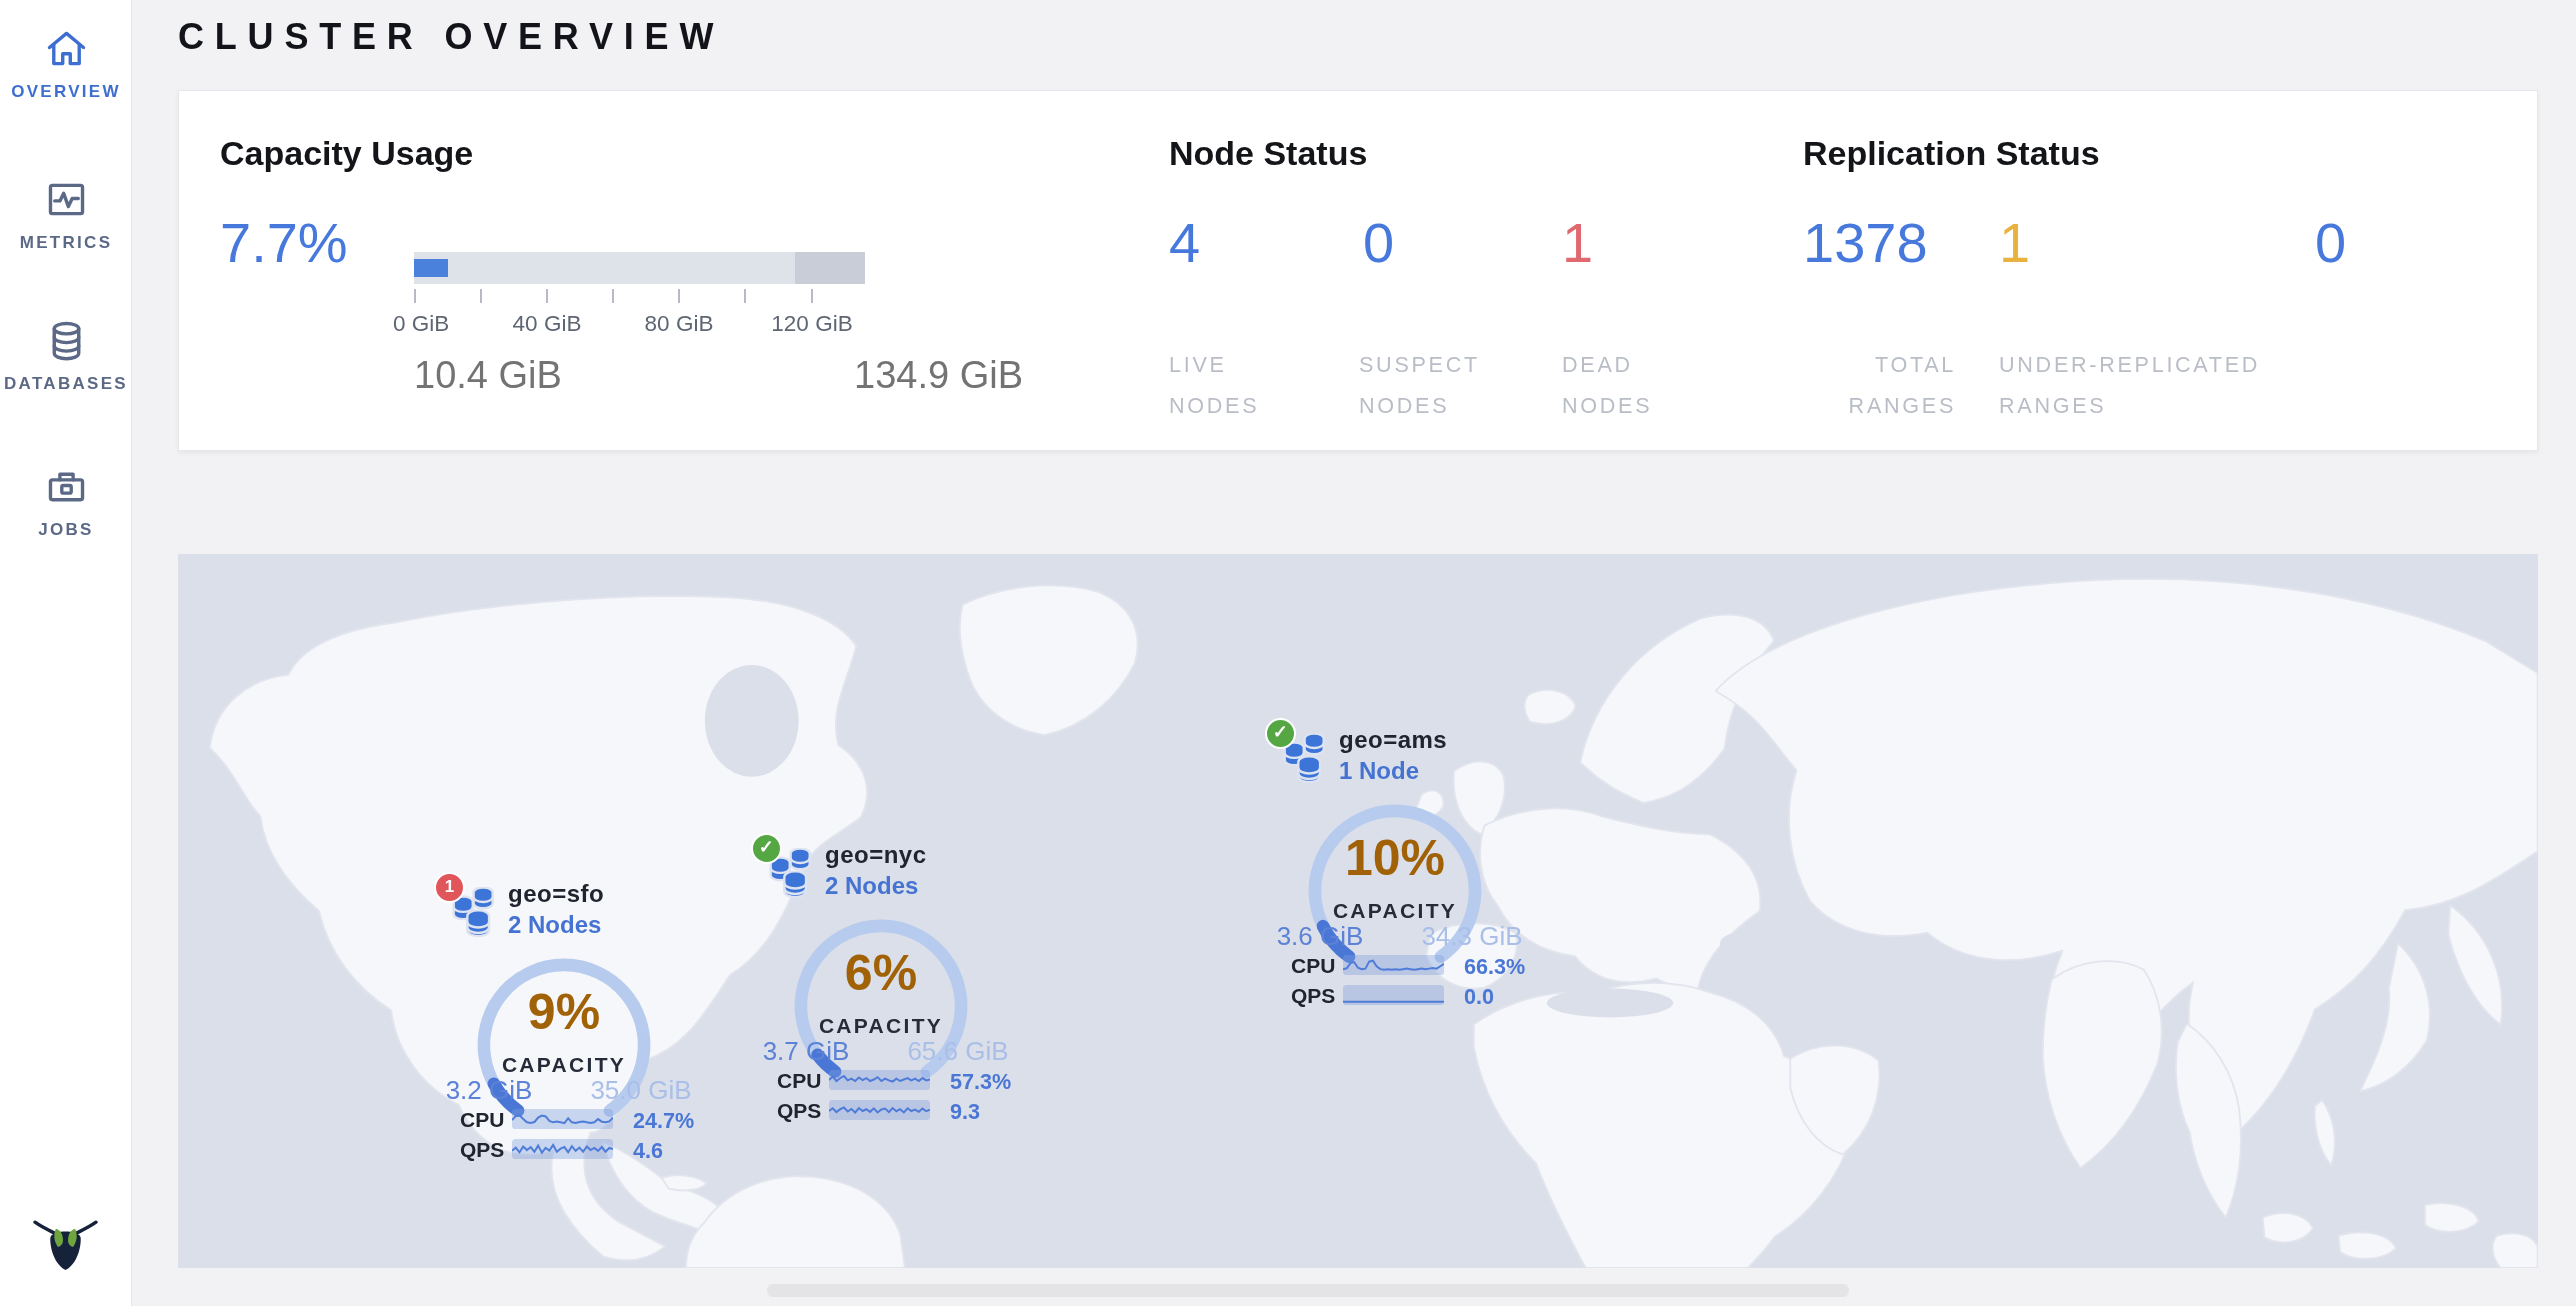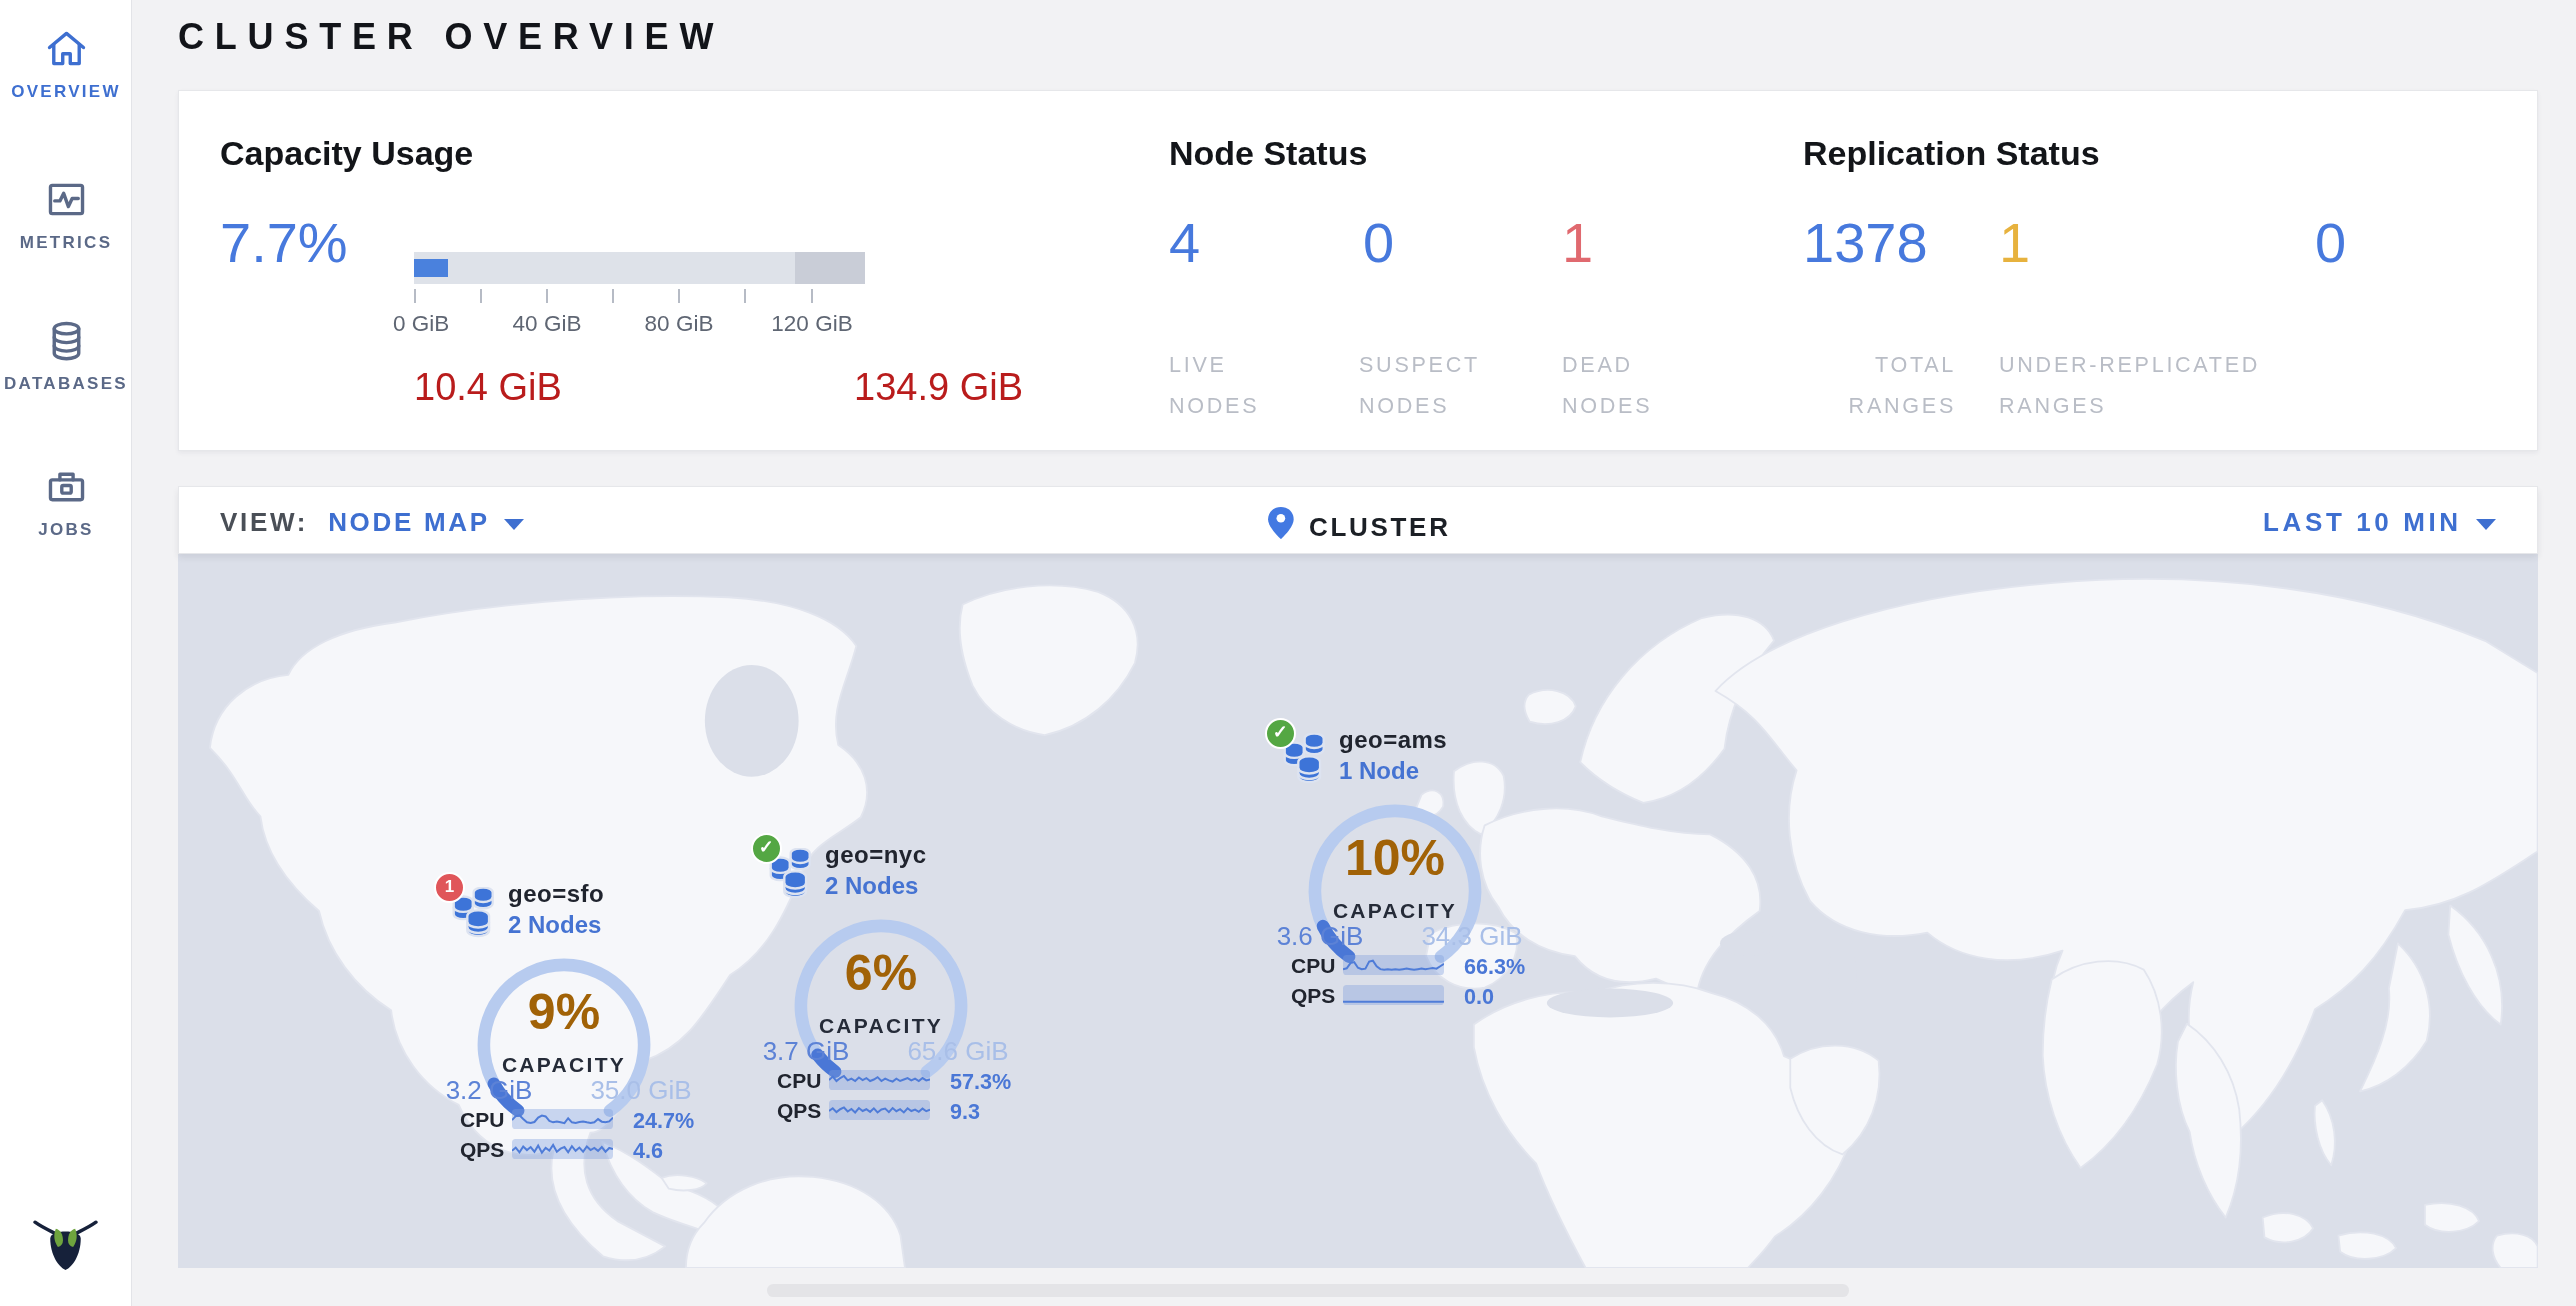--- a/index.html
+++ b/index.html
@@ -36,21 +36,21 @@
   .section-title { position:absolute; top:43px; font-size:34px; font-weight:700; color:#131519; }
   .st-capacity { left:41px; } .st-nodes { left:990px; } .st-replication { left:1624px; }
 
   .big-num { position:absolute; top:119px; font-size:56px; font-weight:500; }
   .c-blue { color:#4779dd; } .c-red { color:#e0696f; } .c-yellow { color:#e7b23e; }
 
   .smallcap {
     position:absolute; font-size:21.6px; font-weight:500; letter-spacing:2.7px;
     color:#b9bdc6; line-height:1.9; top:253px;
   }
-  .metric-value { position:absolute; font-size:38px; font-weight:500; color:#b91c1c; top:263px;margin-top:12px; }
+  .metric-value { position:absolute; font-size:38px; font-weight:500; color:#737373; top:263px; }
 
   
   .cap-bar { position:absolute; left:235px; top:161px; width:451px; height:32px; background:#dee2e9; }
   .cap-bar-used { position:absolute; left:0; top:7.2px; height:18px; background:#4a81dd; }
   .cap-bar-reserved { position:absolute; right:0; top:0; height:32px; background:#c9cdd7; }
   .cap-axis { position:absolute; left:235px; top:198px; width:451px; height:54px; }
   .tick { position:absolute; top:0; width:1.8px; height:14.4px; background:#b6bbc5; }
   .tick-label {
     position:absolute; top:21.6px; transform:translateX(-50%);
     font-size:22.5px; color:#5f6673; white-space:nowrap;
@@ -209,34 +209,20 @@
     <div class="smallcap" style="left:1383px; width:153px;">DEAD NODES</div>
 
     <h2 class="section-title st-replication">Replication Status</h2>
     <div class="big-num c-blue" style="left:1624px;">1378</div>
     <div class="smallcap" style="left:1624px; width:153px;text-align:right;">TOTAL RANGES</div>
     <div class="big-num c-yellow" style="left:1820px;">1</div>
     <div class="smallcap" style="left:1820px; width:334px;">UNDER-REPLICATED RANGES</div>
     <div class="big-num c-blue" style="left:2136px;">0</div>
   </section>
 
-  <section class="card view-bar">
-    <div class="view-left">
-      <span class="view-label">VIEW:</span><span class="view-value">NODE MAP</span><span class="caret-down"></span>
-    </div>
-    <div class="view-center">
-      <svg width="31" height="36" viewBox="0 0 32 38">
-        <path d="M16 2 C23.8 2 29.5 7.8 29.5 15 C29.5 24 16 36 16 36 C16 36 2.5 24 2.5 15 C2.5 7.8 8.2 2 16 2 Z" fill="#4379e2"></path>
-        <circle cx="16" cy="14" r="4.6" fill="#ffffff"></circle>
-      </svg><span>CLUSTER</span>
-    </div>
-    <div class="view-right">
-      <span>LAST 10 MIN</span><span class="caret-down"></span>
-    </div>
-  </section>
 
   <section class="map">
     <svg class="world" width="2360" height="714" viewBox="0 0 2617 792">
       <g fill="#f6f7fa" stroke="#e2e5ee" stroke-width="2" stroke-linejoin="round">
 
         <path d="M35 215 C40 168 78 138 122 134 C136 104 178 84 240 76 C330 58 470 42 610 48 C682 52 732 72 752 102 C742 142 722 172 732 212 C762 232 772 262 757 292 C732 312 702 322 692 352 C672 402 652 442 612 467 C582 512 562 547 517 562 C497 602 482 640 457 642 C442 682 452 716 487 740 L540 768 C520 784 496 787 471 779 C431 745 406 706 416 662 C371 676 331 656 311 611 C271 591 241 551 236 506 C196 481 166 441 156 396 C121 366 96 331 91 291 C71 271 68 248 35 215 Z"></path>
 
         <path d="M870 56 C910 36 970 28 1020 42 C1056 56 1071 86 1061 121 C1041 161 1006 191 961 201 C926 196 896 176 881 146 C869 116 862 86 870 56 Z"></path>
 
         <path d="M470 652 C500 664 526 684 546 700 C571 706 596 716 611 736 L596 756 C571 746 546 740 526 730 C501 716 481 690 470 652 Z"></path>

